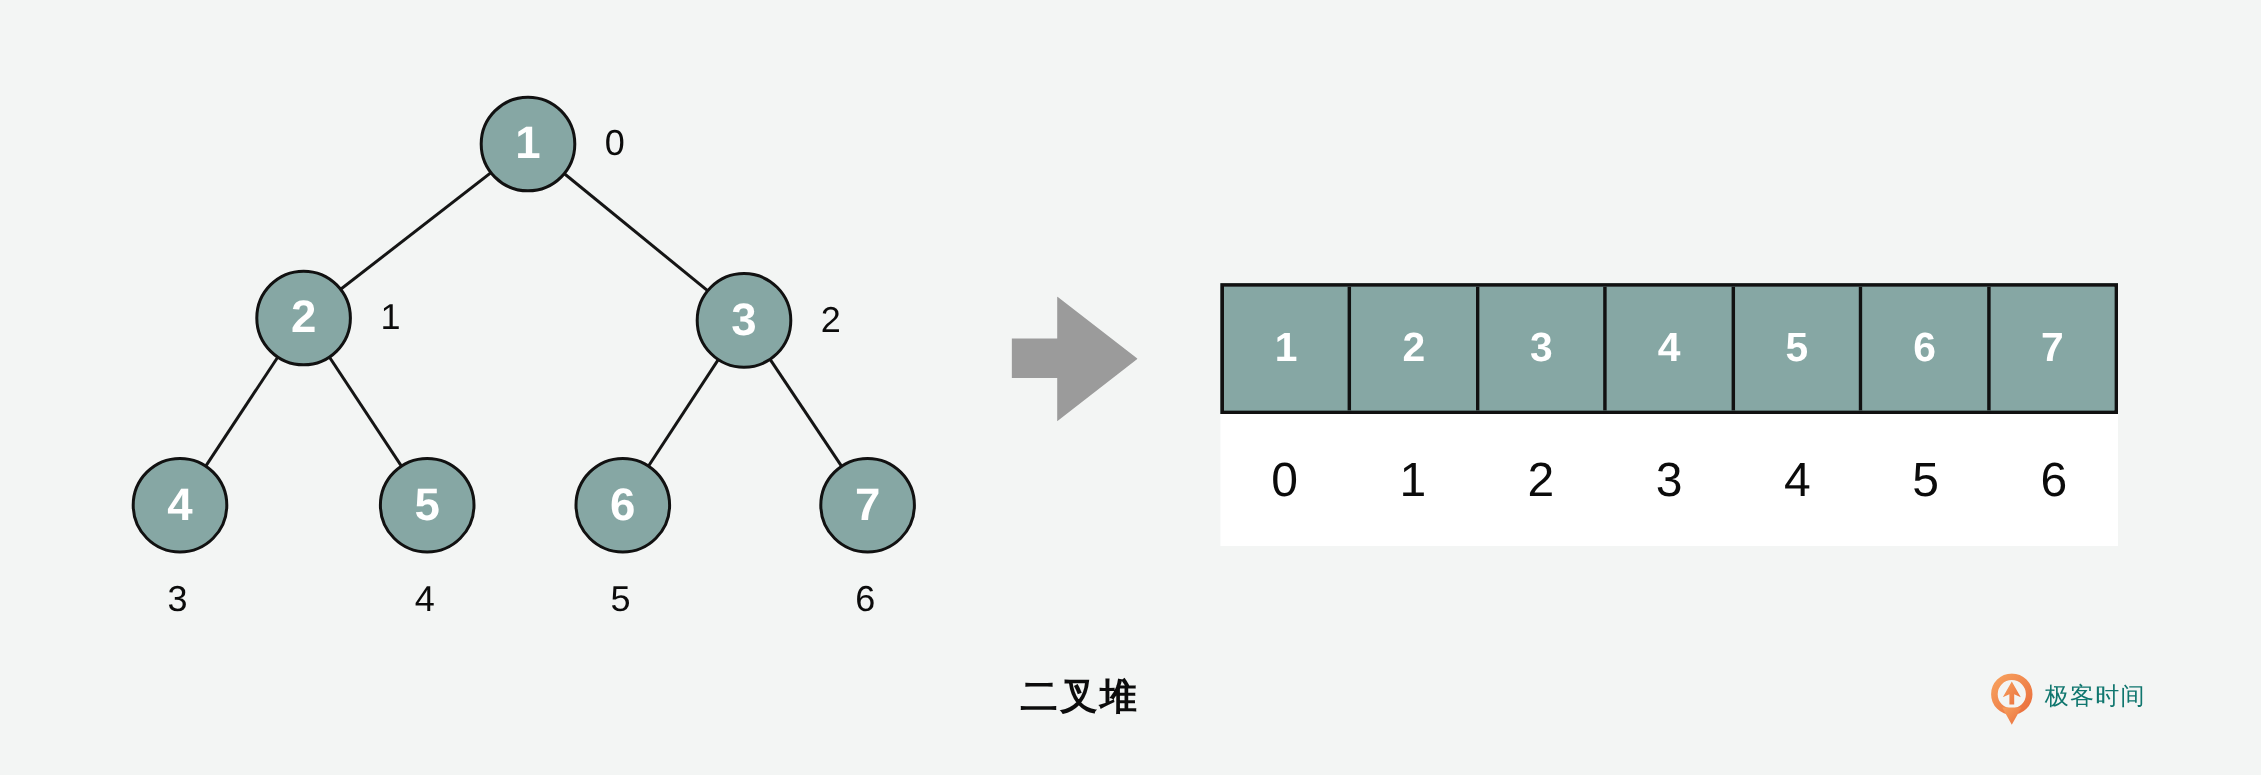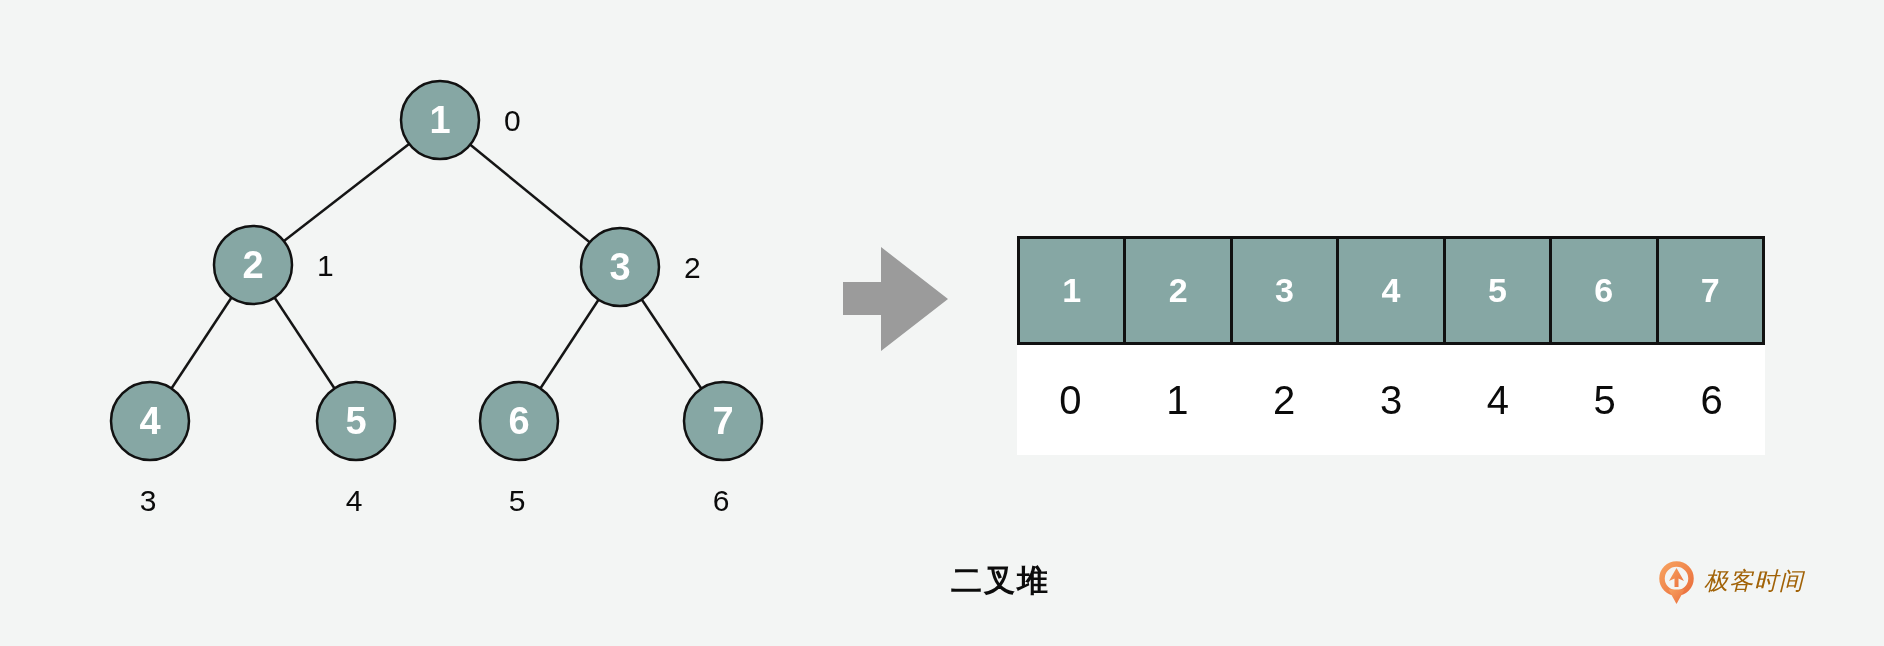--- a/index.html
+++ b/index.html
@@ -43,32 +43,32 @@
   }
   .index-cell{
     flex:1;
     display:flex;align-items:center;justify-content:center;
     color:#0b0b0b;
     font-size:40px;font-weight:400;
   }
   
   .caption{
     position:absolute;left:750px;top:560px;width:300px;
-    text-align:right;
+    text-align:center;
     font-size:31px;font-weight:bold;color:#0c0c0c;
     letter-spacing:2px;
   }
   
   .logo{
     position:absolute;left:1659px;top:561px;
     display:flex;align-items:center;gap:9px;
   }
   .logo-text{
-    font-size:24px;color:#a16207;letter-spacing:1px;
-    line-height:1;padding-bottom:6px;font-style:italic;
+    font-size:20px;color:#0f766e;letter-spacing:1px;
+    line-height:1;padding-bottom:6px;
   }
 </style>
 </head>
 <body>
 
 <div class="canvas" style="background: rgb(243, 245, 244);">
 
   <svg id="tree-svg" width="820" height="560" viewBox="0 0 820 560">
       <line x1="440" y1="120" x2="253" y2="265" stroke="#151515" stroke-width="2.5"></line>
       <line x1="440" y1="120" x2="620" y2="267" stroke="#151515" stroke-width="2.5"></line>

